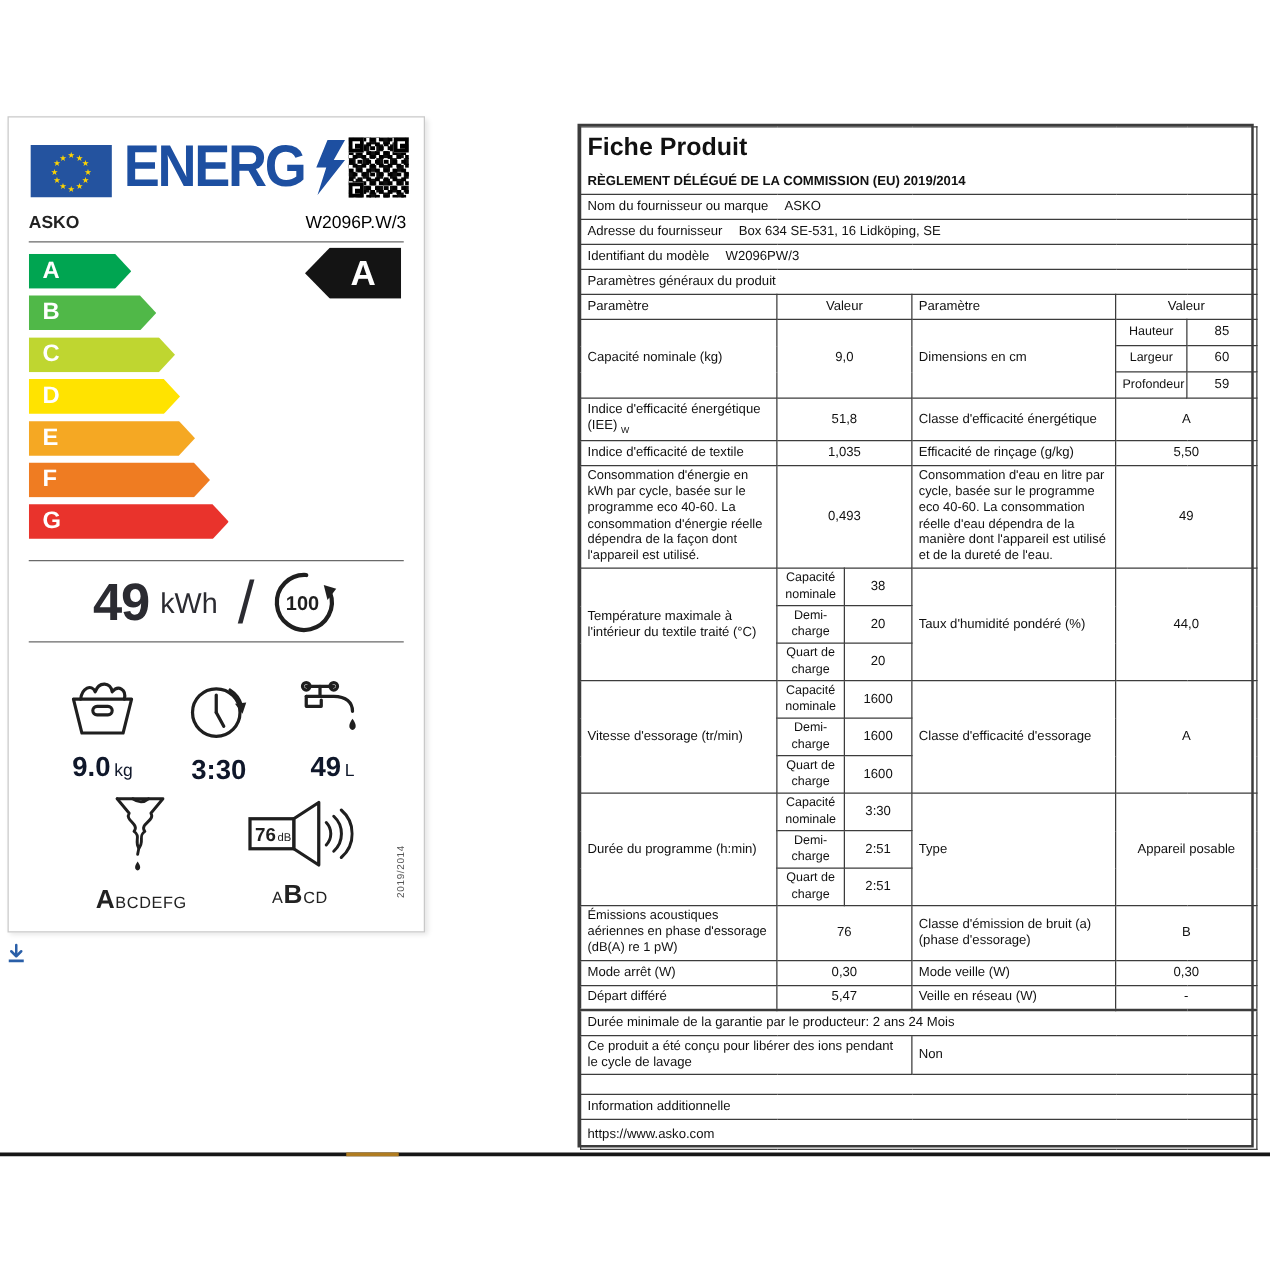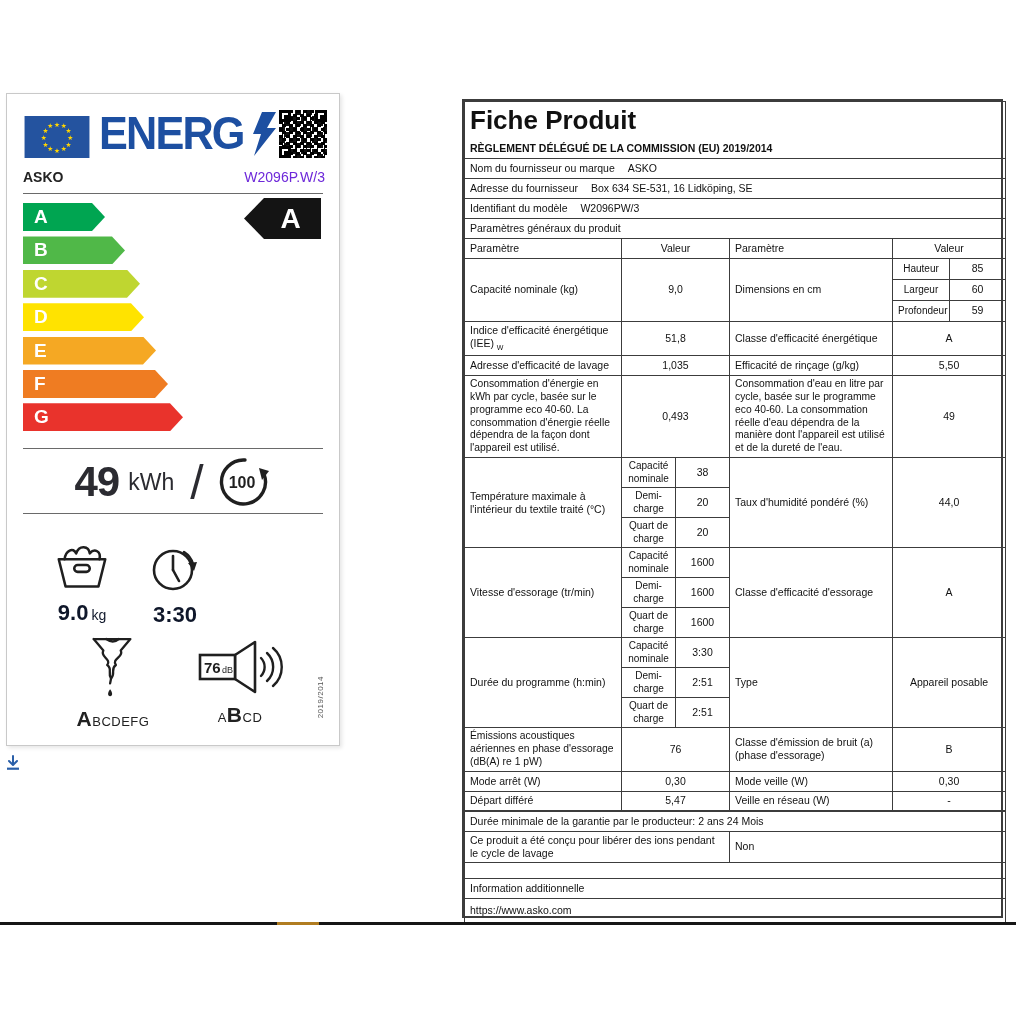--- a/index.html
+++ b/index.html
@@ -15,21 +15,21 @@
               letter-spacing:-2px;transform:scaleX(.92);transform-origin:left;}
   .qr{position:absolute;right:12px;top:16px;width:48px;height:48px;
       background:
         conic-gradient(#000 25%,transparent 0 50%,#000 0 75%,transparent 0) 0 0/7px 7px,
         conic-gradient(#111 25%,#fff 0 50%,#111 0 75%,#fff 0) 0 0/11px 11px;}
   .qr .finder{position:absolute;width:12px;height:12px;border:3px solid #000;background:#fff;box-sizing:border-box;}
   .qr .finder::after{content:"";position:absolute;left:2px;top:2px;width:4px;height:4px;background:#000;}
   .qr .f1{left:0;top:0;} .qr .f2{right:0;top:0;} .qr .f3{left:0;bottom:0;}
   .brand-row{position:absolute;left:16px;right:14px;top:75px;display:flex;justify-content:space-between;align-items:baseline;}
   .brand{font-weight:bold;font-size:14px;color:#222;}
-  .model{font-size:14px;color:#6d28d9;}
+  .model{font-size:14px;color:#000000;}
   .hr{position:absolute;left:16px;right:16px;border-top:1.6px solid #6a6a6a;}
   .hr1{top:99px;} .hr2{top:354px;} .hr3{top:419px;}
 
   .bars{position:absolute;left:16px;top:109px;}
   .bar{height:28px;margin-bottom:5.4px;display:flex;align-items:center;
        clip-path:polygon(0 0,calc(100% - 13px) 0,100% 50%,calc(100% - 13px) 100%,0 100%);}
   .bar span{color:#fff;font-weight:bold;font-size:19px;padding-left:11px;}
   .class-arrow{position:absolute;right:18px;top:104px;width:77px;height:41px;background:#141414;
                clip-path:polygon(0 50%,20px 0,100% 0,100% 100%,20px 100%);
                display:flex;align-items:center;justify-content:center;}
@@ -57,21 +57,21 @@
   .bottom-accent{position:absolute;left:277px;top:922px;width:42px;height:3px;background:#b07c20;}
 
   
   .fiche{position:absolute;left:462px;top:99px;width:541px;height:819px;background:#fff;
          border:2px solid #3c3c3c;box-sizing:border-box;}
   .fiche table{width:100%;height:100%;border-collapse:collapse;table-layout:fixed;
                font-size:10.5px;color:#111;}
   .fiche td{border:1px solid #3c3c3c;padding:2px 5px;vertical-align:middle;
             overflow:hidden;line-height:1.25;}
   td.noborder-b{border-bottom:none;} td.noborder-t{border-top:none;font-weight:bold;}
-  .t-title{font-size:26px;font-weight:bold;padding:6px 7px 0 7px;}
+  .t-title{font-size:20px;font-weight:bold;padding:6px 7px 0 7px;}
   .t-reg{font-size:10.5px;padding:1px 7px 6px 7px;}
   .lbl-b{font-weight:normal;} .val-after{margin-left:10px;font-weight:normal;}
   .c{text-align:center;} .sub{font-size:10px;text-align:center;padding:1px 2px;}
   .desc{font-size:10.3px;}
   sub.iee{font-size:7px;}
 </style>
 </head>
 <body>
 
 <div class="page">
@@ -173,20 +173,34 @@
       <svg width="56" height="54" viewBox="0 0 56 54" fill="none" stroke="#1f1f1f" stroke-width="2.6" stroke-linecap="round">
         <circle cx="26" cy="28" r="19"></circle>
         <path d="M26,28 V14"></path>
         <path d="M26,28 L32,39"></path>
         <path d="M37,10 A21,21 0 0 1 46,22"></path>
         <polygon points="41,21 50,20 47,29" fill="#1f1f1f" stroke="none"></polygon>
       </svg>
       <div class="icon-val">3:30</div>
     </div>
 
+    <div class="icon-cell" style="left:212px;top:448px;width:94px;">
+      <svg width="58" height="52" viewBox="0 0 58 52" fill="none" stroke="#1f1f1f" stroke-width="2.6" stroke-linecap="round" stroke-linejoin="round">
+        <path d="M8,7 H30"></path>
+        <circle cx="8" cy="7" r="3"></circle>
+          <circle cx="30" cy="7" r="3"></circle>
+        <path d="M19,7 V15"></path>
+        <path d="M8,15 H30 C40,15 45,20 45,27"></path>
+        <path d="M8,15 V23 H20 V18"></path>
+        <path d="M45,33 c3.4,4.6 3.4,8 0,9 c-3.4,-1 -3.4,-4.4 0,-9 z" fill="#1f1f1f" stroke="none"></path>
+      </svg>
+      <div class="icon-val">
+        <span>49</span><span class="unit">L</span>
+      </div>
+    </div>
 
     <div class="icon-cell" style="left:50px;top:540px;width:112px;">
       <svg width="54" height="66" viewBox="0 0 56 68" fill="none" stroke="#1f1f1f" stroke-width="2.4" stroke-linecap="round" stroke-linejoin="round">
         <path d="M8,5 H46 L36,17 C40,23 26,26 31,32 C25,36 31,40 26,46 L25,51"></path>
         <path d="M8,5 L18,17 C14,23 27,26 22,32 C28,36 22,40 26,46"></path>
         <path d="M21,5 q7,5 13,0"></path>
         <path d="M25,57 c2.8,3.8 2.8,6.6 0,7.4 c-2.8,-0.8 -2.8,-3.6 0,-7.4 z" fill="#1f1f1f" stroke="none"></path>
       </svg>
       <div class="letters">
         <span class="big">A</span><span>BCDEFG</span>
@@ -286,21 +300,21 @@
       </tr>
 
       <tr style="height:28px">
         <td><span>Indice d'efficacité énergétique (IEE)</span> <sub class="iee">W</sub></td>
         <td colspan="2" class="c">51,8</td>
         <td>Classe d'efficacité énergétique</td>
         <td colspan="2" class="c">A</td>
       </tr>
 
       <tr style="height:20px">
-        <td>Adresse d'efficacité de lavage</td>
+        <td>Indice d'efficacité de textile</td>
         <td colspan="2" class="c">1,035</td>
         <td>Efficacité de rinçage (g/kg)</td>
         <td colspan="2" class="c">5,50</td>
       </tr>
 
       <tr style="height:78px">
         <td class="desc">Consommation d'énergie en kWh par cycle, basée sur le programme eco 40-60. La consommation d'énergie réelle dépendra de la façon dont l'appareil est utilisé.</td>
         <td colspan="2" class="c">0,493</td>
         <td class="desc">Consommation d'eau en litre par cycle, basée sur le programme eco 40-60. La consommation réelle d'eau dépendra de la manière dont l'appareil est utilisé et de la dureté de l'eau.</td>
         <td colspan="2" class="c">49</td>

